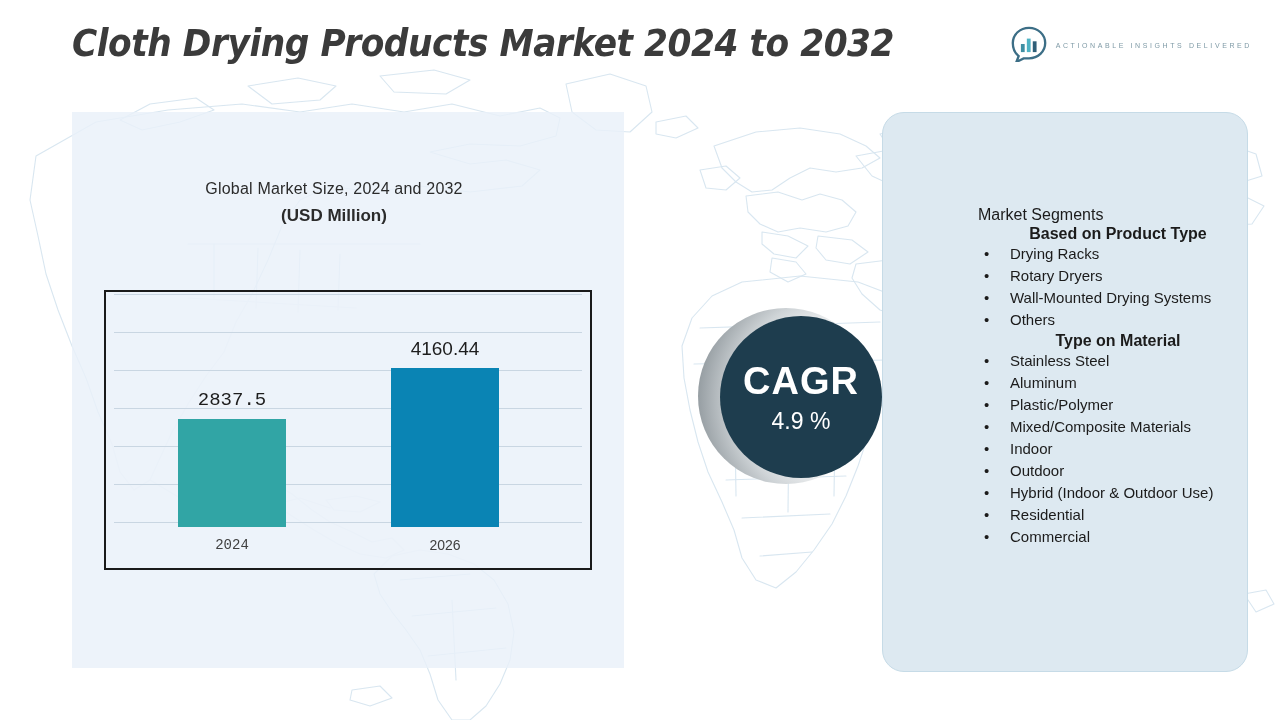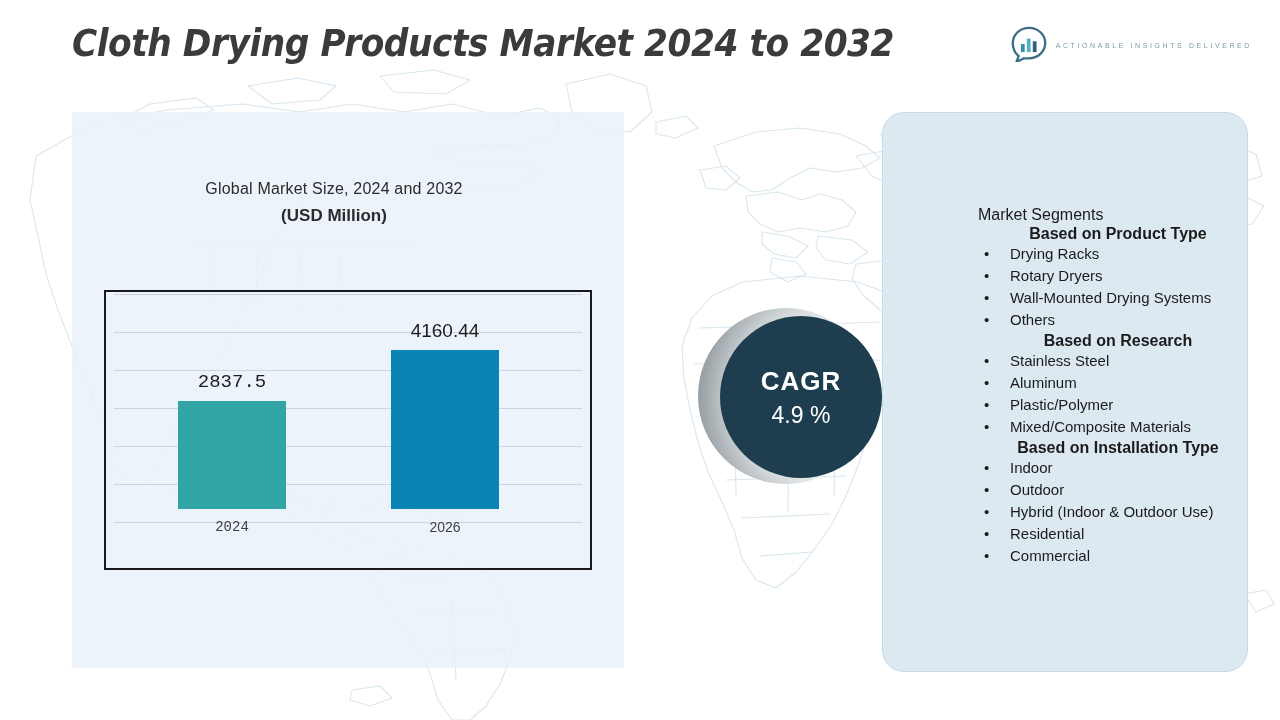--- a/index.html
+++ b/index.html
@@ -50,21 +50,21 @@
   #chart-heading .l2{font-size:17px;font-weight:bold;margin-top:8px;}
 
   
   #chart-box{
     position:absolute;left:104px;top:290px;width:488px;height:280px;
     border:2px solid #1a1a1a;background:rgba(236,242,249,.55);
     box-sizing:border-box;
   }
   #plot{position:absolute;left:0;top:0;right:0;bottom:0;}
   .gridline{position:absolute;left:8px;right:8px;height:1px;background:#c9d6e2;}
-  .bar{position:absolute;bottom:59px;margin-top:8px;}
+  .bar{position:absolute;bottom:41px;margin-top:8px;}
   .bar .rect{position:absolute;left:0;bottom:0;width:100%;}
   .bar .value{
     position:absolute;left:50%;transform:translateX(-50%);
     font-size:19px;color:#1d1d1d;white-space:nowrap;
   }
   .bar .cat{
     position:absolute;left:50%;transform:translateX(-50%);
     top:calc(100% + 10px);
     font-size:14px;color:#404040;white-space:nowrap;
   }
@@ -74,21 +74,21 @@
   #cagr .shadow{
     position:absolute;left:0;top:0;width:176px;height:176px;border-radius:50%;
     background:radial-gradient(circle at 78% 52%, #ffffff 38%, #cfd4d7 62%, #8f979c 86%, #b9c0c4 100%);
   }
   #cagr .disc{
     position:absolute;left:22px;top:8px;width:162px;height:162px;border-radius:50%;
     background:#1e3d4e;
     display:flex;flex-direction:column;align-items:center;justify-content:center;
     color:#ffffff;
   }
-  #cagr .disc .t1{font-size:26px;font-weight:bold;letter-spacing:1px;line-height:1;}
+  #cagr .disc .t1{font-size:38px;font-weight:bold;letter-spacing:1px;line-height:1;}
   #cagr .disc .t2{font-size:23px;font-weight:300;margin-top:10px;line-height:1;text-align:right;}
 
   
   #right-panel{
     position:absolute;left:882px;top:112px;width:366px;height:560px;
     background:#dde9f1;border:1px solid #c6dbe7;border-radius:22px;
     box-sizing:border-box;
   }
   #segments{position:absolute;left:978px;top:166px;width:280px;color:#1b1b1b;margin-top:40px;}
   #segments .seg-title{font-size:16px;margin-bottom:1px;}
@@ -252,28 +252,27 @@
   <div id="segments">
     <div class="seg-title">Market Segments</div>
     <div id="segments-groups">
         <div class="group-head">Based on Product Type</div>
         <ul>
           <li><span class="dot">•</span>Drying Racks</li>
           <li><span class="dot">•</span>Rotary Dryers</li>
           <li><span class="dot">•</span>Wall-Mounted Drying Systems</li>
           <li><span class="dot">•</span>Others</li>
         </ul>
-        <div class="group-head">Based on Research</div>
+        <div class="group-head">Type on Material</div>
         <ul>
           <li><span class="dot">•</span>Stainless Steel</li>
           <li><span class="dot">•</span>Aluminum</li>
           <li><span class="dot">•</span>Plastic/Polymer</li>
           <li><span class="dot">•</span>Mixed/Composite Materials</li>
         </ul>
-        <div class="group-head">Based on Installation Type</div>
         <ul>
           <li><span class="dot">•</span>Indoor</li>
           <li><span class="dot">•</span>Outdoor</li>
           <li><span class="dot">•</span>Hybrid (Indoor &amp; Outdoor Use)</li>
         </ul>
         <ul>
           <li><span class="dot">•</span>Residential</li>
           <li><span class="dot">•</span>Commercial</li>
         </ul>
       </div>

